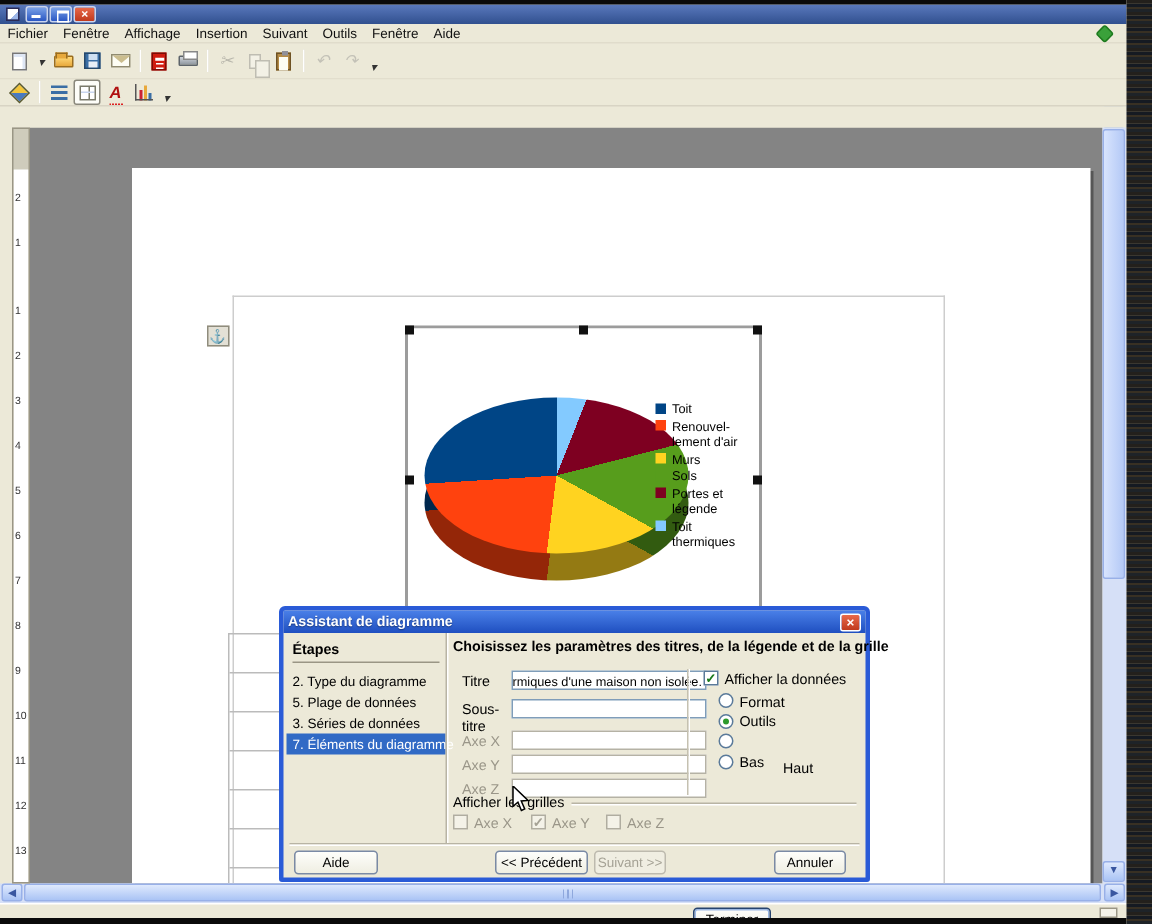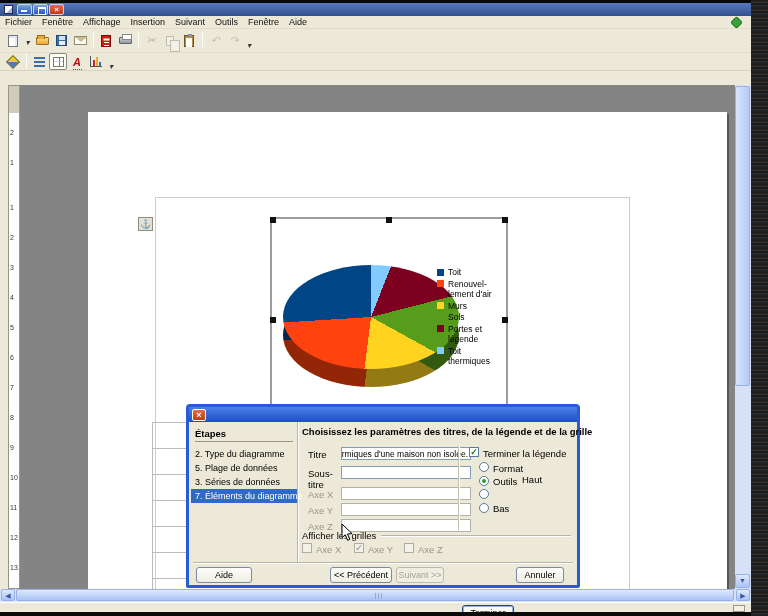--- a/index.html
+++ b/index.html
@@ -388,20 +388,21 @@
         <div class="handle" style="right:-2px;top:98px;"></div>
         <div class="handle" style="left:-2px;bottom:-2px;"></div>
         <div class="handle" style="left:114px;bottom:-2px;"></div>
         <div class="handle" style="right:-2px;bottom:-2px;"></div>
       </div>
     </div>
   </div>
 
   <div class="abs" id="dialog">
     <div id="dlg-titlebar">
+      <span id="dlg-title">Assistant de diagramme</span>
       <div id="dlg-close">×</div>
     </div>
 
     <div class="dlg-el" id="dlg-steps-header">Étapes</div>
     <div class="dlg-el" id="dlg-steps">
         <div class="step">2. Type du diagramme</div>
         <div class="step">5. Plage de données</div>
         <div class="step">3. Séries de données</div>
         <div class="step sel">7. Éléments du diagramme</div>
       </div>
@@ -424,28 +425,28 @@
 
     <div class="dlg-el flabel dis" style="left:119px;top:98px;">Axe Y</div>
     <div class="tfield dim" style="left:152px;top:96px;"></div>
 
     <div class="dlg-el flabel dis" style="left:119px;top:114px;">Axe Z</div>
     <div class="tfield dim" style="left:152px;top:112px;"></div>
 
     <div class="dlg-el" id="dlg-vsep2"></div>
 
     <div class="cbx" id="legend-checkbox" style="left:280px;top:40px;">✓</div>
-    <div class="cblabel" style="left:294px;top:41px;">Terminer la légende</div>
+    <div class="cblabel" style="left:294px;top:41px;">Afficher la données</div>
     <div id="legend-radios">
         <div class="radio" style="left: 290px; top: 55px;"></div>
         <div class="rlabel" style="left: 304px; top: 55.5px;">Format</div>
         <div class="radio sel" style="left: 290px; top: 68.5px;"></div>
         <div class="rlabel" style="left: 304px; top: 69px;">Outils</div>
         <div class="radio" style="left: 290px; top: 82px;"></div>
-        <div class="rlabel" style="left: 304px; top: 67px; padding-left: 29px;">Haut</div>
+        <div class="rlabel" style="left: 304px; top: 100px; padding-left: 29px;">Haut</div>
         <div class="radio" style="left: 290px; top: 95.5px;"></div>
         <div class="rlabel" style="left: 304px; top: 96px;">Bas</div>
       </div>
 
     <div class="dlg-el" id="dlg-grid-label">Afficher les grilles</div>
     <div class="dlg-el" id="dlg-grid-rule"></div>
     <div id="grid-checkboxes">
         <div class="cbx dis" style="left: 113px; top: 136px;"></div>
         <div class="cblabel dis-txt" style="position: absolute; left: 127px; top: 137px;">Axe X</div>
         <div class="cbx dis" style="left: 165px; top: 136px;">✓</div>

